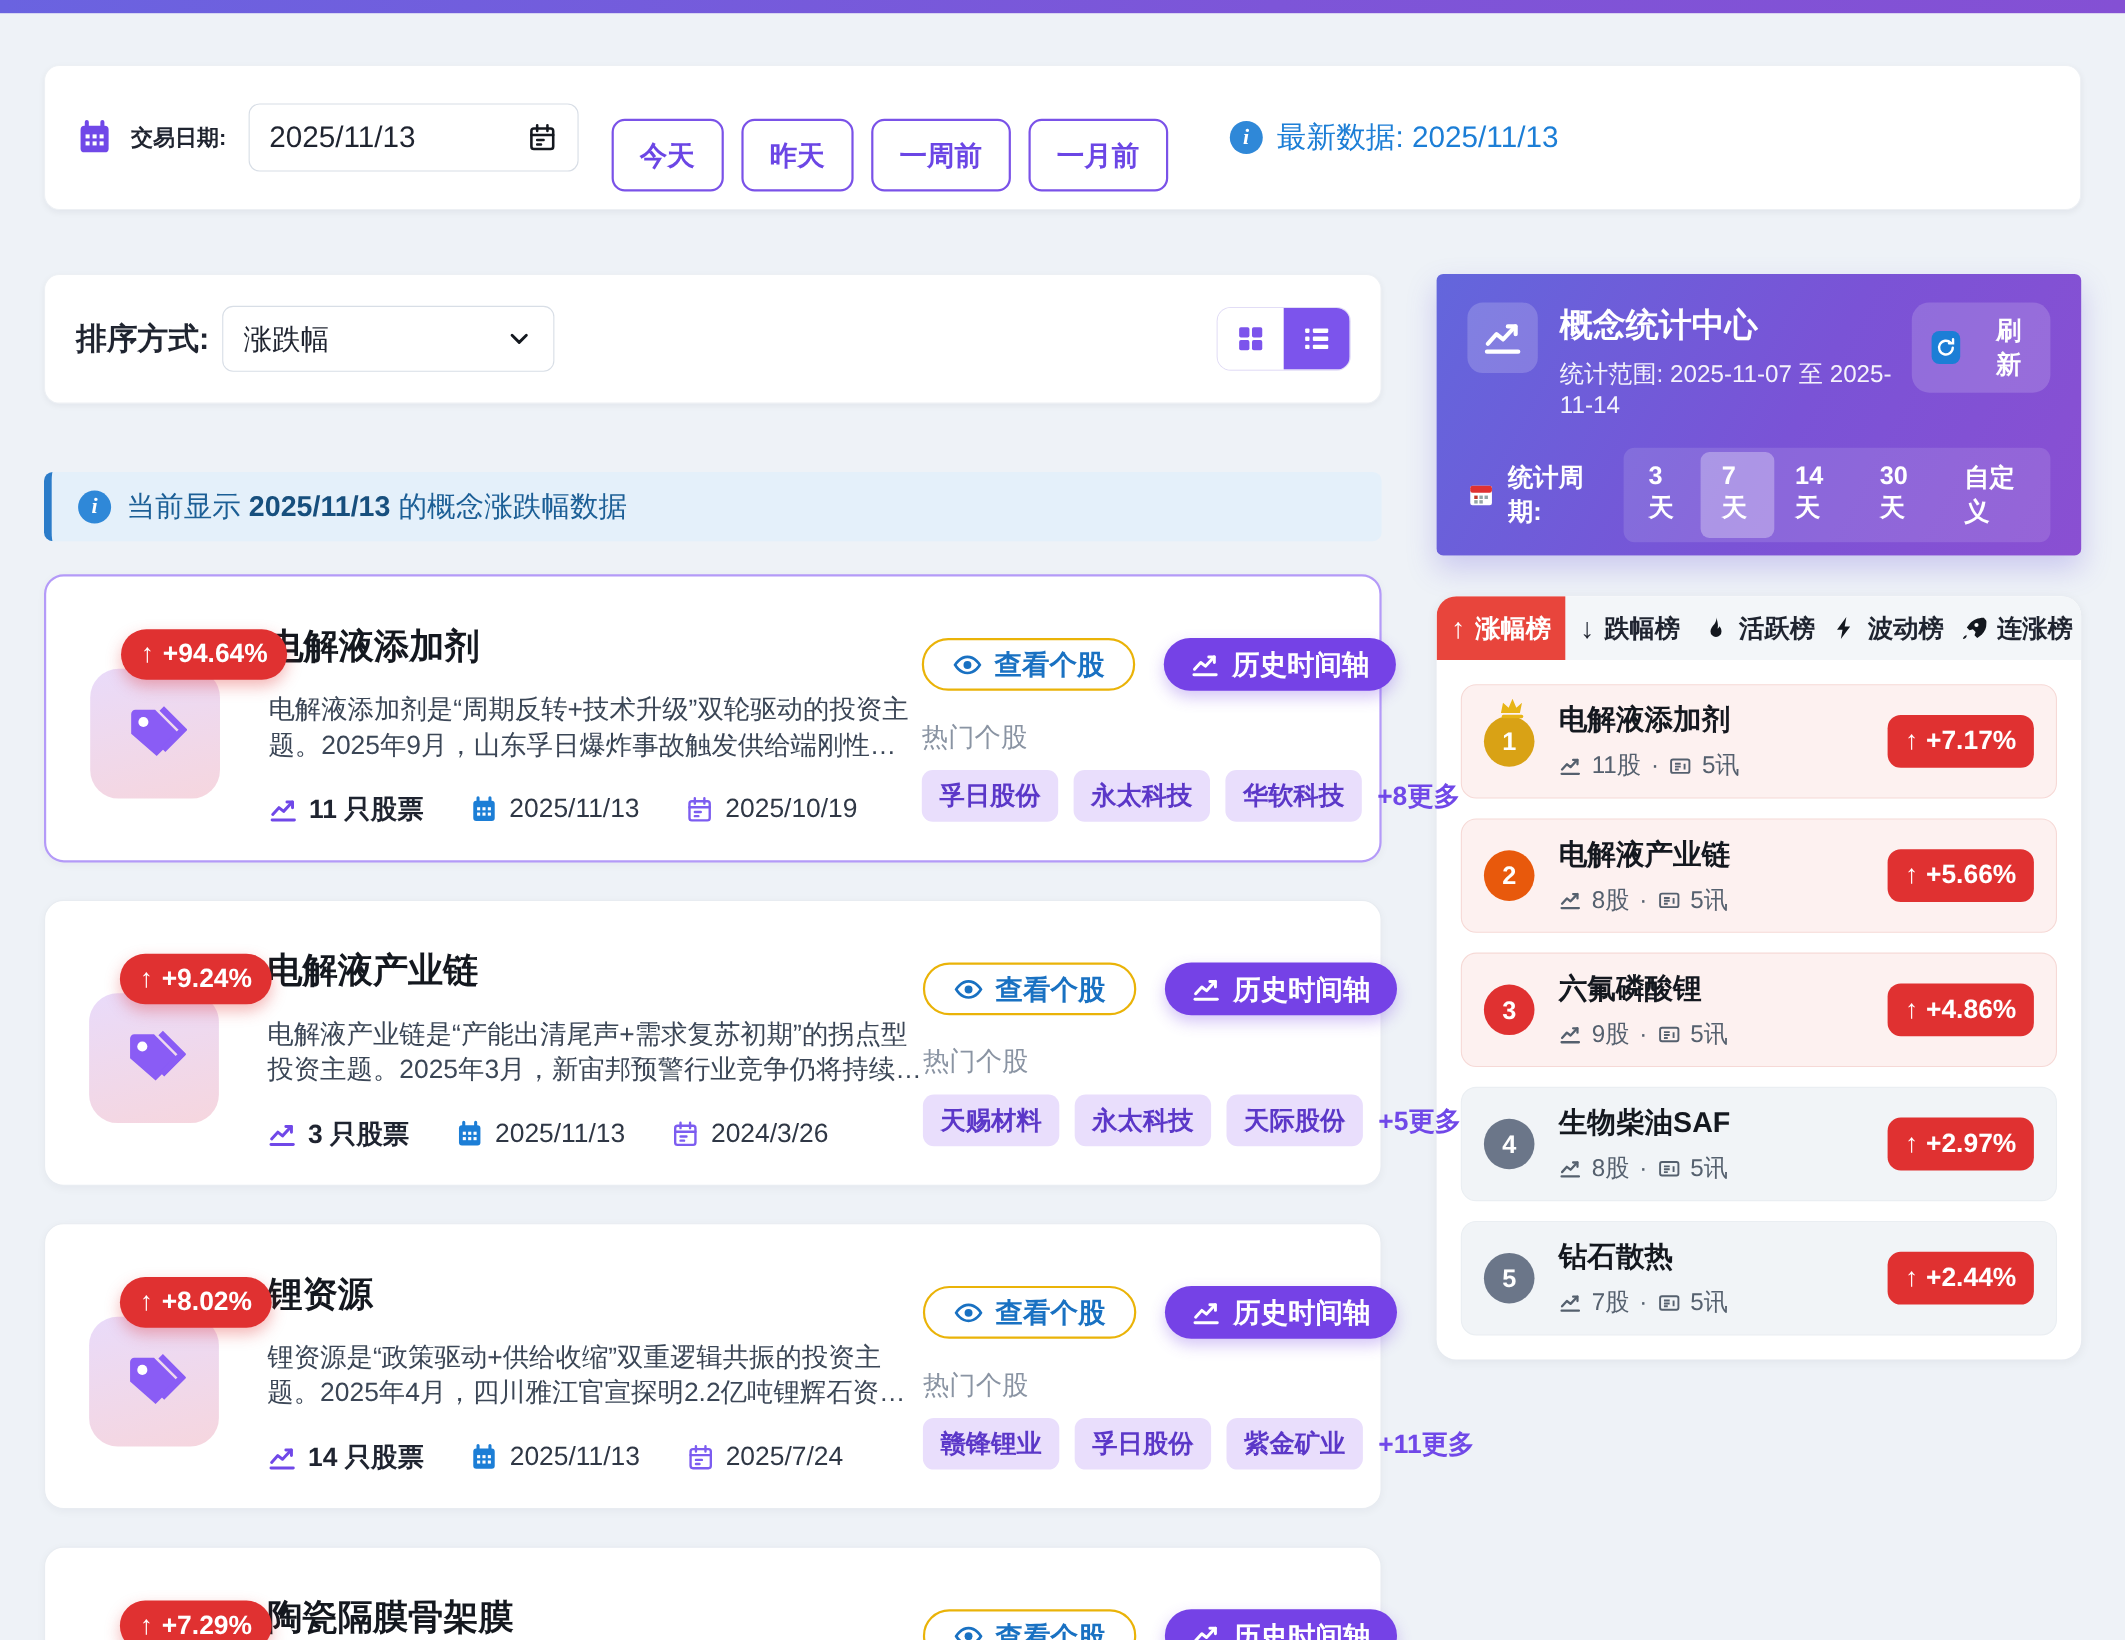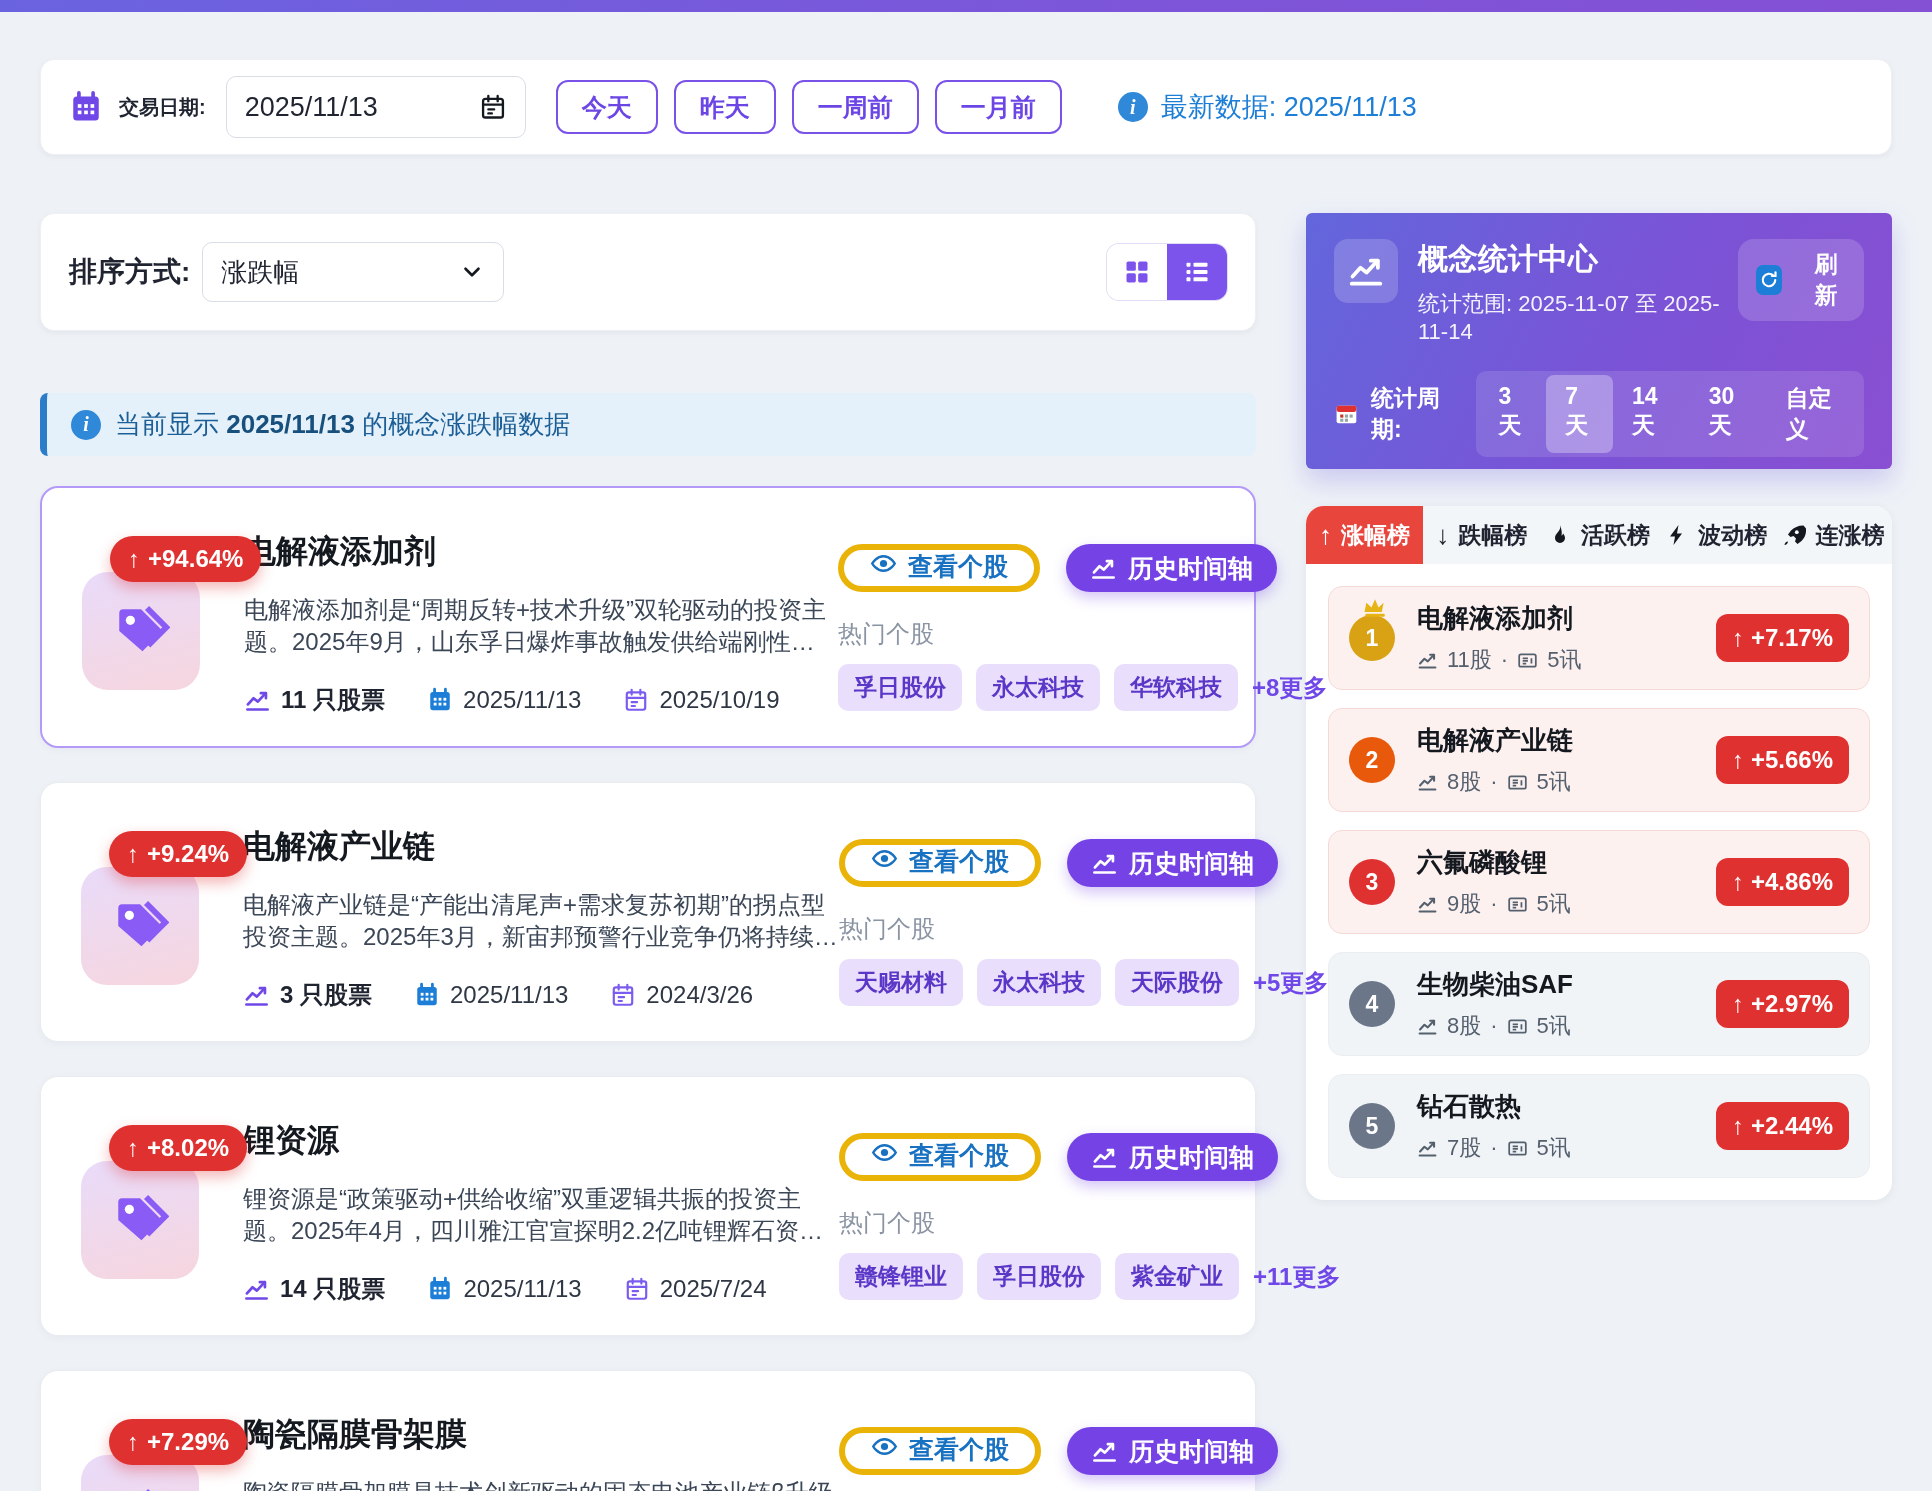--- a/index.html
+++ b/index.html
@@ -11,22 +11,22 @@
   .page { padding:47px 40px 0; }
 
   
   .datebar { display:flex; align-items:center; background:#fff; border:1px solid #edf0f4; border-radius:14px;
              padding:16px 28px; box-shadow:0 2px 6px rgba(15,23,42,.05); }
   .cal-icon { color:#7048e8; margin-right:16px; }
   .date-label { font-size:20px; font-weight:700; }
   .date-input { width:300px; height:62px; border:1px solid #d8dee6; border-radius:10px; margin:0 30px 0 20px;
                 display:flex; align-items:center; justify-content:space-between; padding:0 18px; font-size:27px; background:#fff; }
   .quick { display:flex; gap:16px; }
-  .quick-btn { border:2px solid #7a52e8; color:#6b46e5; background:#fff; border-radius:12px; padding:0 24px; height:54px;
-               display:flex; align-items:center; font-size:25px; font-weight:700; cursor:pointer; }
+  .quick-btn { border:2px solid #7a52e8; color:#6b46e5; background:#fff; border-radius:12px; padding:0 24px; height:66px;
+               display:flex; align-items:center; font-size:25px; font-weight:700; cursor:pointer;margin-top:32px; }
   .latest { margin-left:56px; display:flex; align-items:center; gap:13px; color:#1c7ed6; font-size:27px; }
   .info-dot { width:30px; height:30px; border-radius:50%; background:#2f88d8; color:#fff; font-size:20px; font-weight:700;
               font-style:italic; display:flex; align-items:center; justify-content:center; flex:none; font-family:"Liberation Serif",serif; }
 
   
   .main-row { display:flex; gap:50px; margin-top:58px; align-items:flex-start; }
   .left-col { flex:1; min-width:0; }
   .right-col { width:586px; flex:none; }
 
   
@@ -58,22 +58,22 @@
   .card-main { flex:1; min-width:0; padding:42px 0 30px; }
   .card-title { font-size:32px; font-weight:700; color:#14181f; }
   .card-desc { margin-top:20px; font-size:24px; line-height:32px; color:#3b4656; max-width:810px;
                display:-webkit-box; -webkit-line-clamp:2; -webkit-box-orient:vertical; overflow:hidden; }
   .card-meta { display:flex; align-items:center; gap:42px; margin-top:26px; font-size:24px; color:#2f3745; }
   .meta-item { display:flex; align-items:center; gap:10px; white-space:nowrap; }
   .meta-item.stocks { font-weight:700; color:#1f2430; }
   .ic-chart-p { color:#7048e8; } .ic-cal-b { color:#1c7ed6; } .ic-cal-v { color:#7c5cf0; }
   .card-side { width:376px; flex:none; padding-top:56px; }
   .side-btns { display:flex; gap:26px; }
-  .btn-view { height:48px; padding:0 26px; border:6px solid #eab308; color:#1971c2; background:#fff; border-radius:999px;
-              font-size:25px; font-weight:700; display:flex; align-items:flex-start; gap:11px; cursor:pointer; white-space:nowrap; }
+  .btn-view { height:48px; padding:0 26px; border:2px solid #eab308; color:#1971c2; background:#fff; border-radius:999px;
+              font-size:25px; font-weight:700; display:flex; align-items:center; gap:11px; cursor:pointer; white-space:nowrap; }
   .btn-history { height:48px; padding:0 24px; background:#7542e6; color:#fff; border:none; border-radius:999px;
                  font-size:25px; font-weight:700; display:flex; align-items:center; gap:11px; cursor:pointer; white-space:nowrap;
                  box-shadow:0 6px 14px rgba(117,66,230,.3); }
   .hot-label { margin-top:26px; font-size:24px; color:#8a94a3; }
   .tags-row { margin-top:14px; display:flex; align-items:center; gap:14px; }
   .stock-tag { background:#e9defc; color:#5b37c8; font-size:23px; font-weight:700; padding:8px 16px; border-radius:10px; white-space:nowrap; }
   .more-link { color:#7048e8; font-size:24px; font-weight:700; white-space:nowrap; }
 
   
   .stats-header { background:linear-gradient(118deg,#6366dc 0%,#7a53d6 55%,#8a4fd2 100%); border-radius:6px;

